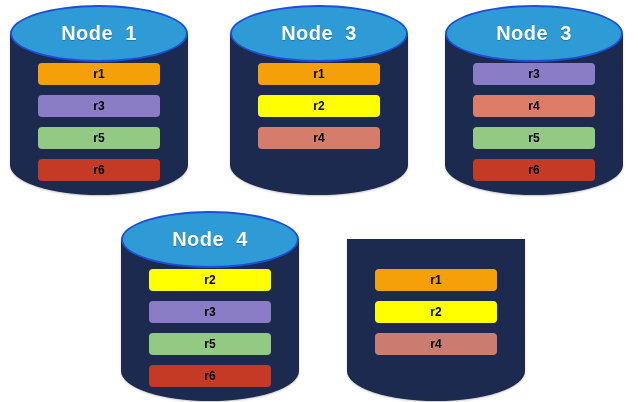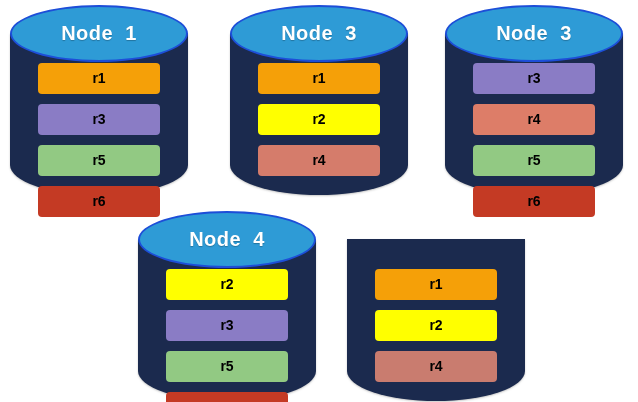--- a/index.html
+++ b/index.html
@@ -56,27 +56,27 @@
     top: 58px;
     left: 0;
     right: 0;
     display: flex;
     flex-direction: column;
     align-items: center;
     gap: 10px;
   }
   .bar {
     width: 122px;
-    height: 31px;
+    height: 22px;
     border-radius: 4px;
     display: flex;
     align-items: center;
     justify-content: center;
     color: #000000;
-    font-size: 14px;
+    font-size: 12px;
     font-weight: bold;
     line-height: 17px;
   }
 </style>
 </head>
 <body>
 
 <div class="cylinder" style="left:10px; top:5px;">
   <div class="cyl-body"></div>
   <div class="cyl-top">
@@ -108,21 +108,21 @@
     <span class="cyl-title">Node  3</span>
   </div>
   <div class="bars">
     <div class="bar" style="background: rgb(138, 124, 197);">r3</div>
     <div class="bar" style="background: rgb(221, 125, 104);">r4</div>
     <div class="bar" style="background: rgb(146, 201, 131);">r5</div>
     <div class="bar" style="background: rgb(196, 58, 36);">r6</div>
   </div>
 </div>
 
-<div class="cylinder" style="left:138px; top:211px;">
+<div class="cylinder" style="left:121px; top:211px;">
   <div class="cyl-body"></div>
   <div class="cyl-top">
     <span class="cyl-title">Node  4</span>
   </div>
   <div class="bars">
     <div class="bar" style="background: rgb(255, 255, 0);">r2</div>
     <div class="bar" style="background: rgb(138, 124, 197);">r3</div>
     <div class="bar" style="background: rgb(146, 201, 131);">r5</div>
     <div class="bar" style="background: rgb(196, 58, 36);">r6</div>
   </div>

